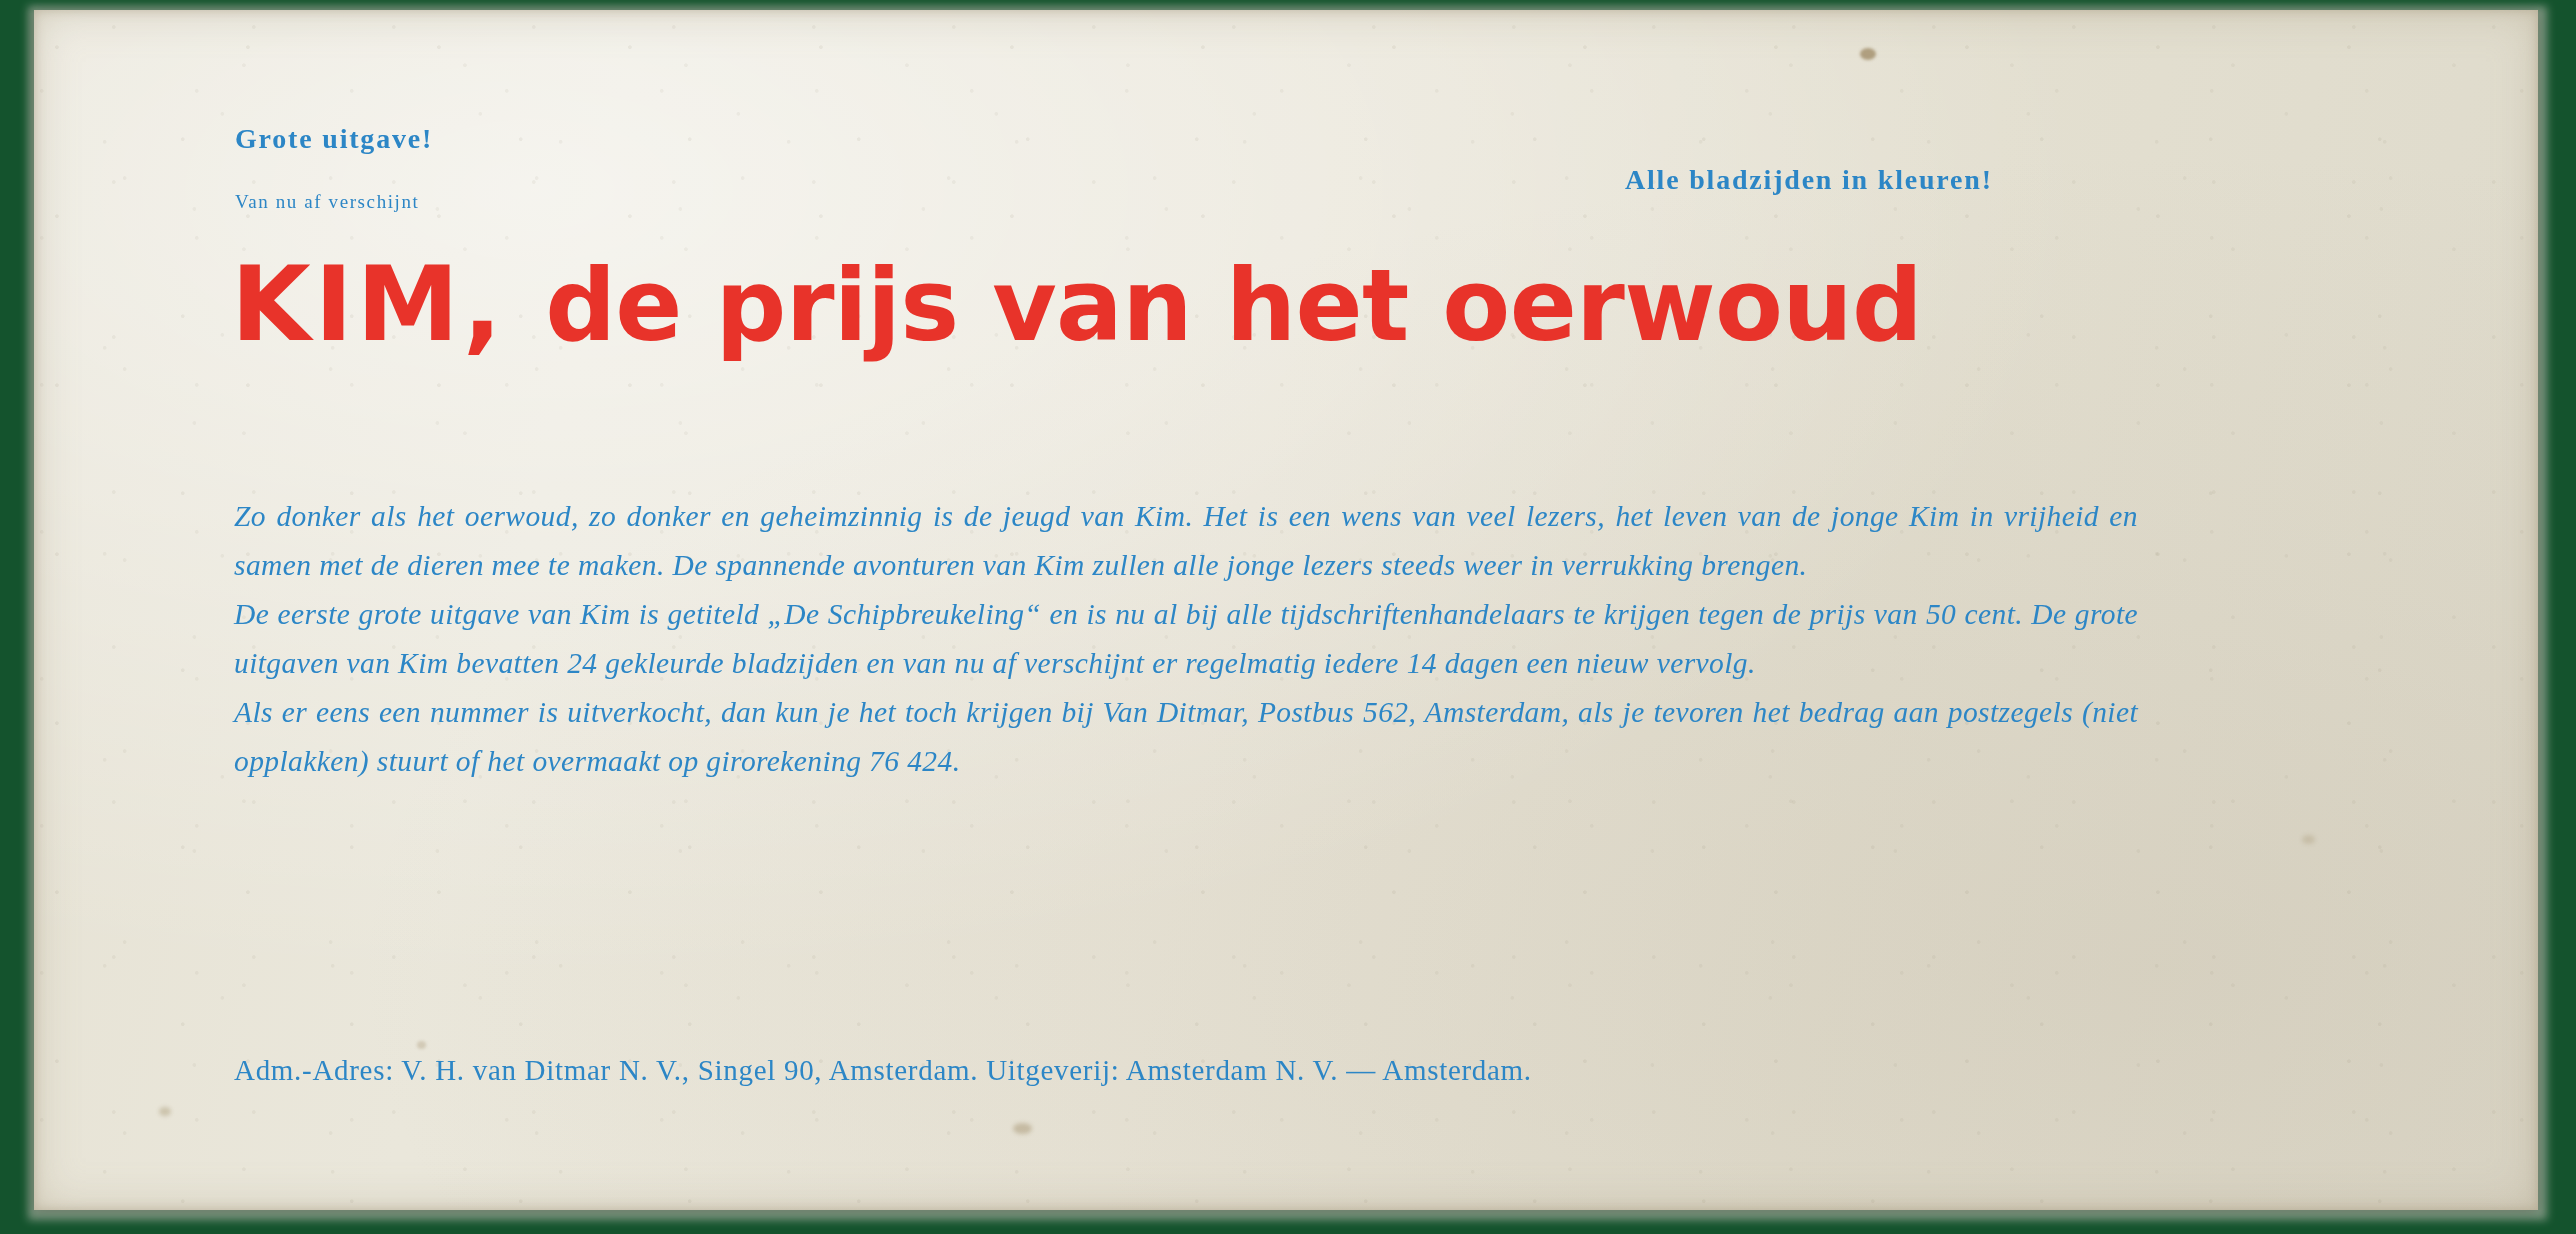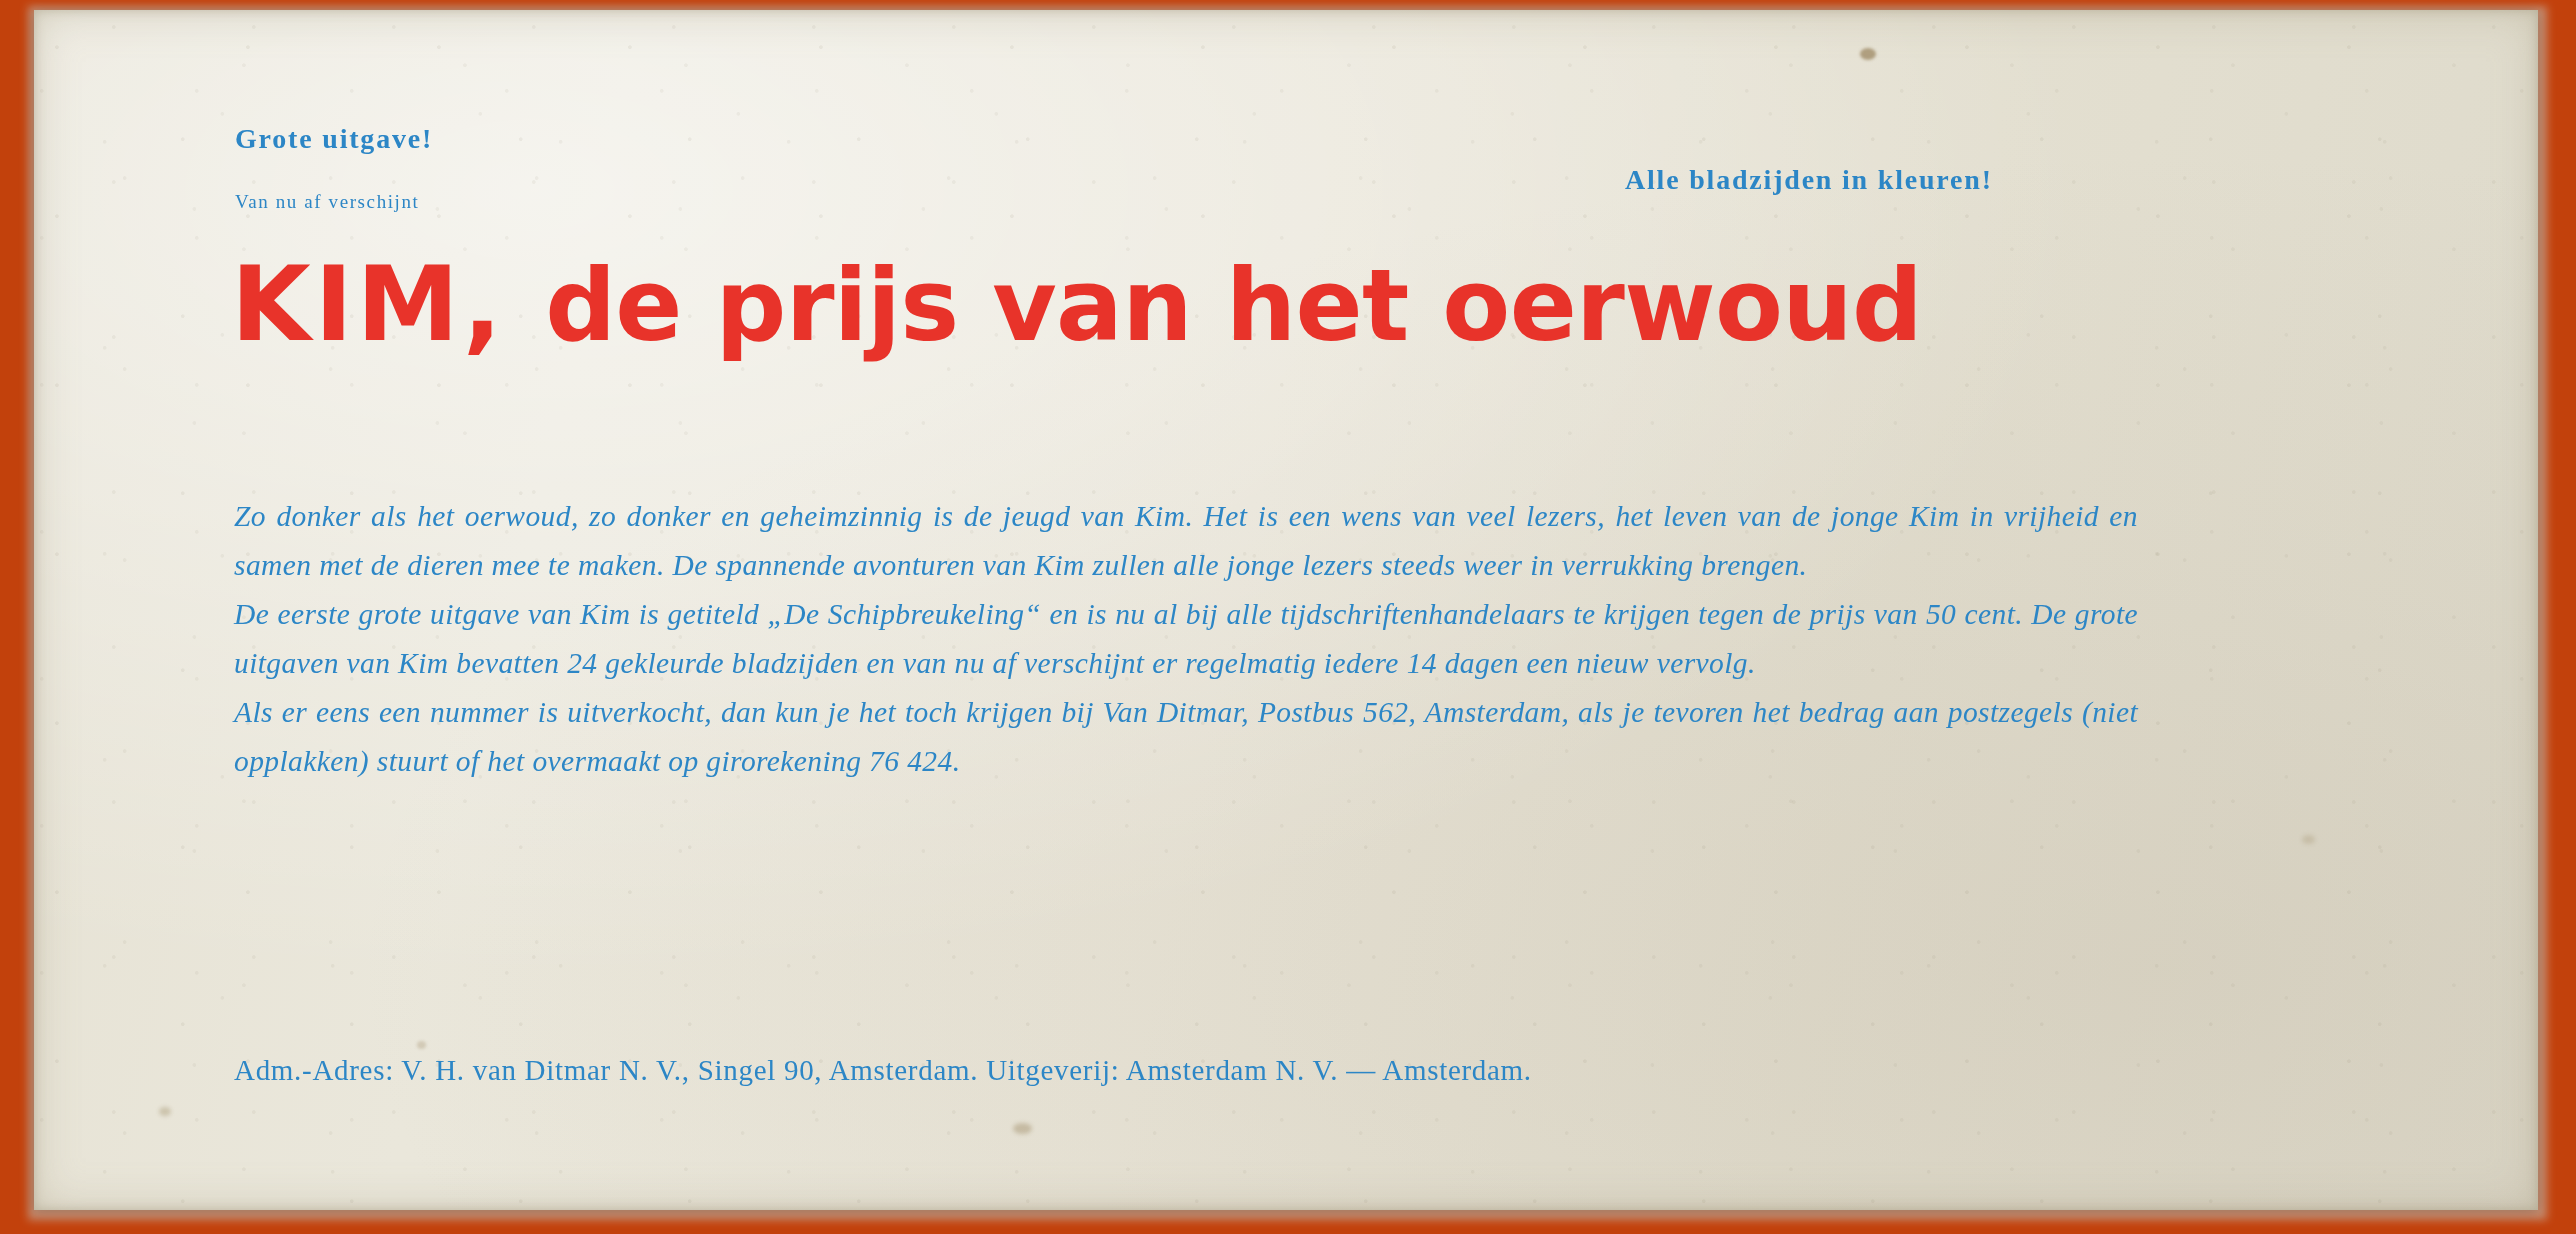--- a/index.html
+++ b/index.html
@@ -12,21 +12,21 @@
     background: #e8e8ee;
     font-family: "Liberation Serif", serif;
     overflow: hidden;
   }
 
   
   #scan-surface {
     position: relative;
     width: 2576px;
     height: 1235px;
-    background: #c2410c;
+    background: #14532d;
   }
 
   
   #card-shadow {
     position: absolute;
     left: 28px;
     top: 5.9px;
     width: 2519px;
     height: 1214px;
     background: #c9c6bd;

